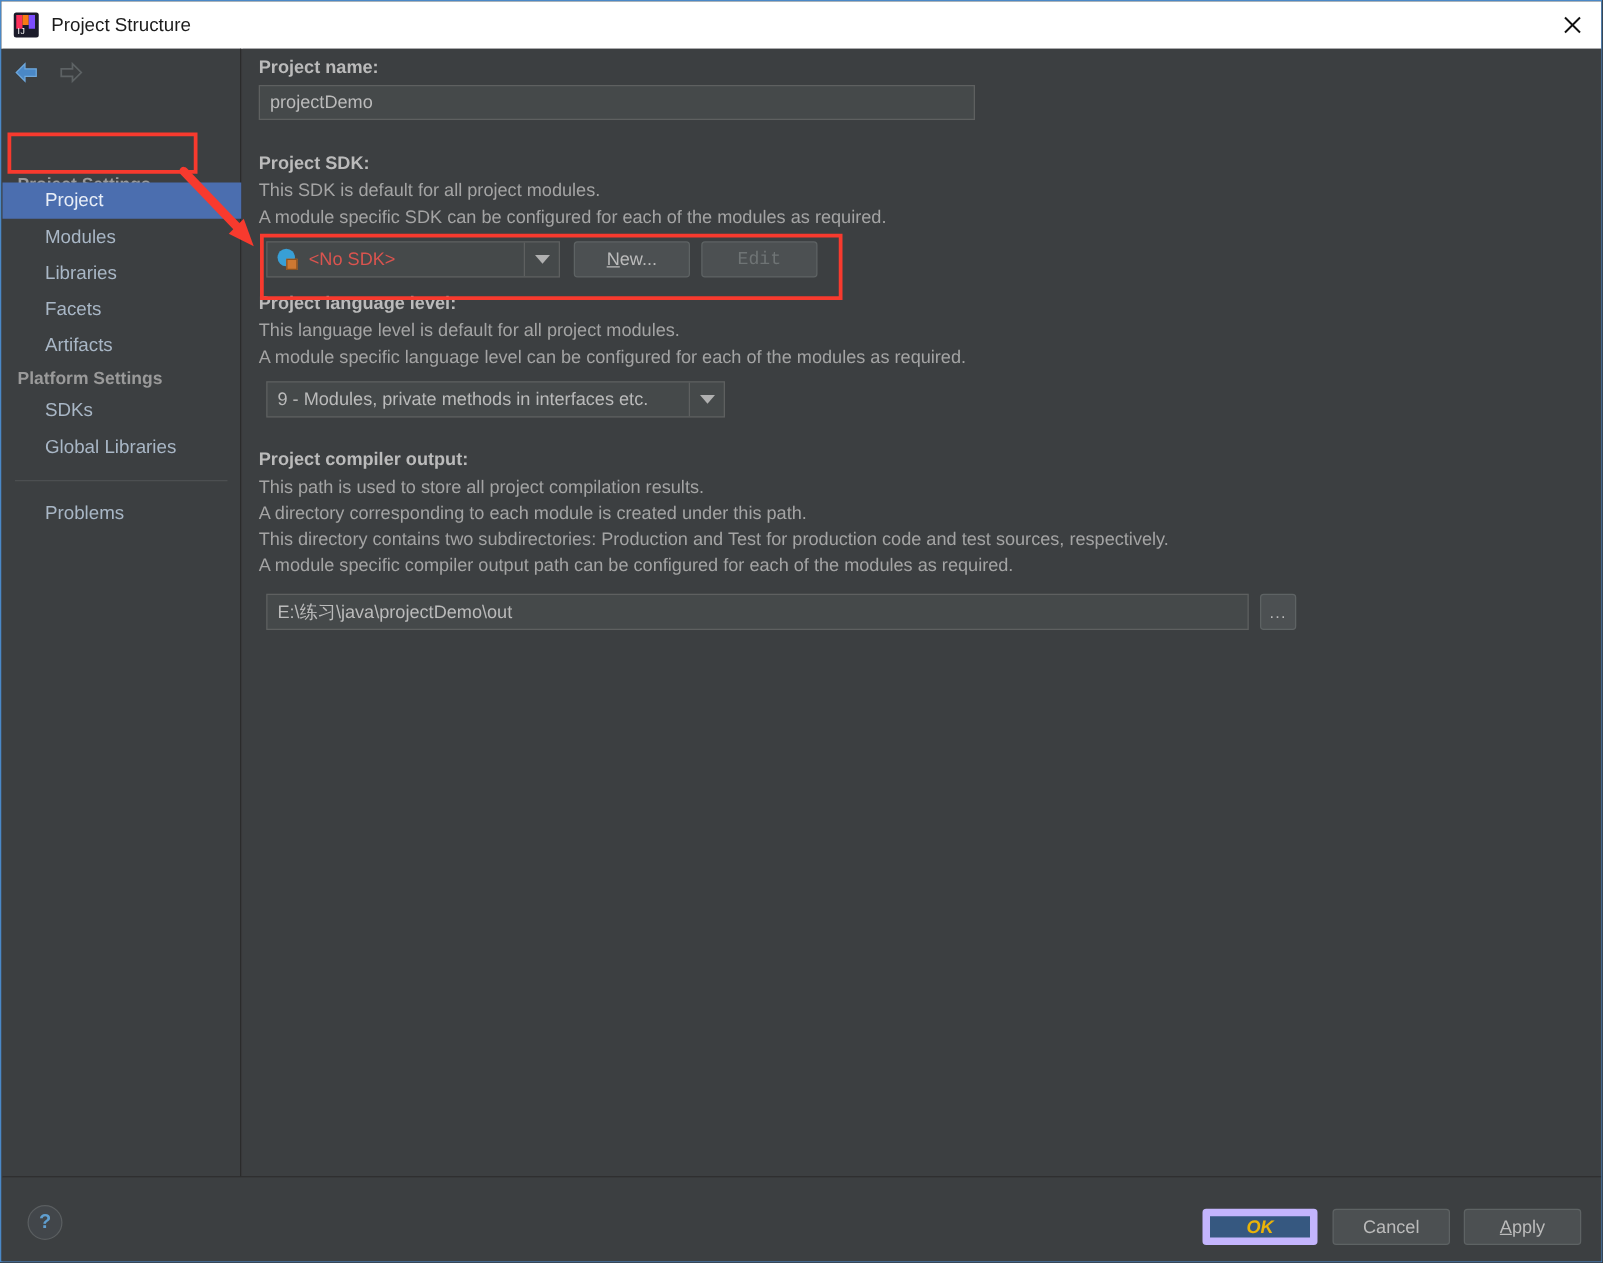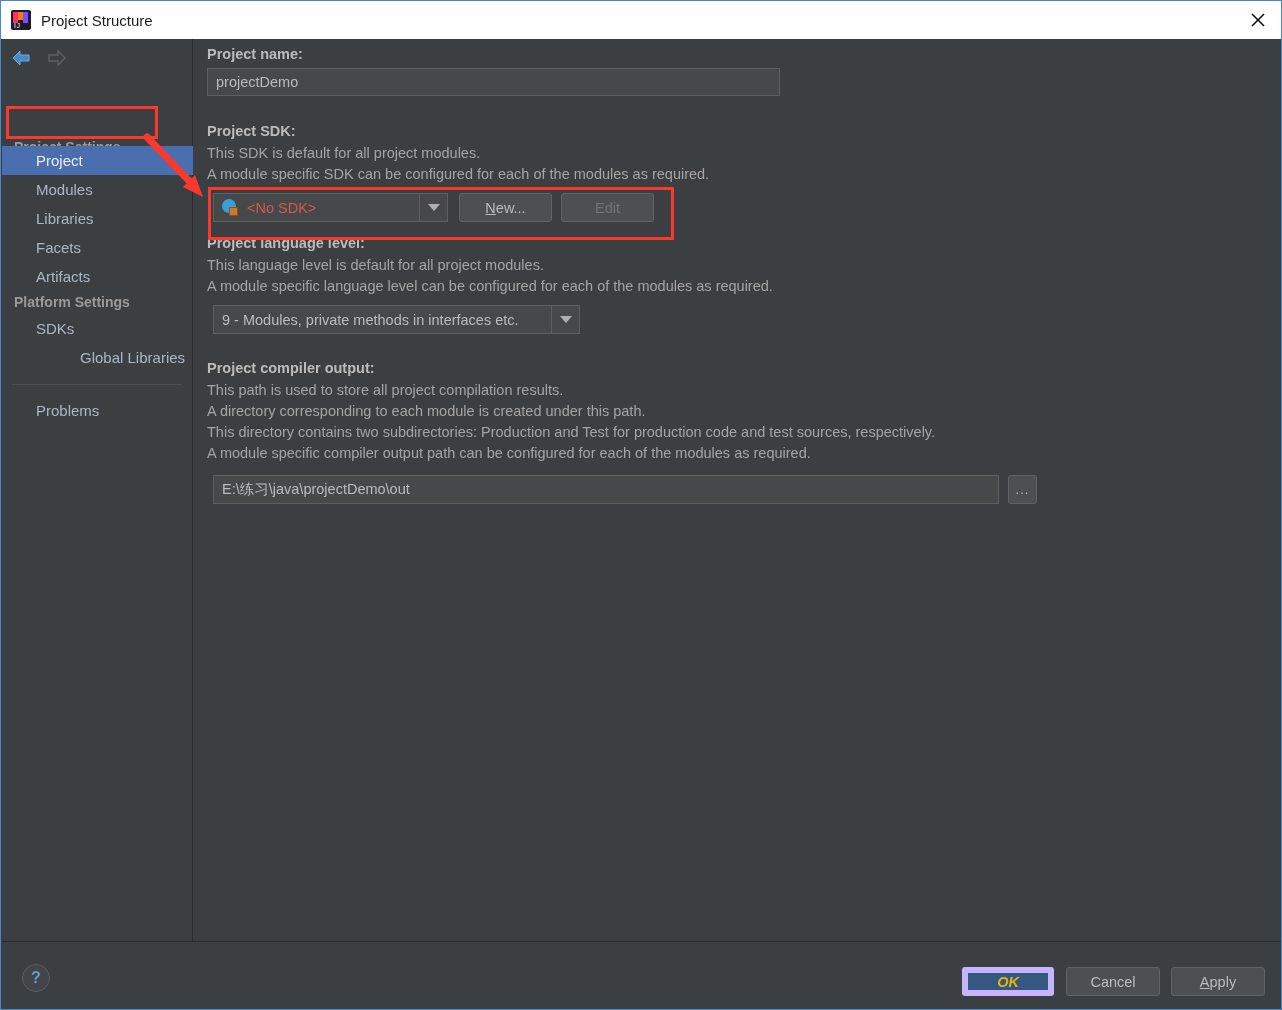--- a/index.html
+++ b/index.html
@@ -388,21 +388,21 @@
     </div>
     <div class="nav-item" style="top:223px;">
       <span>Artifacts</span>
     </div>
 
     <div class="group-header" style="top:255px;">Platform Settings</div>
 
     <div class="nav-item" style="top:275px;">
       <span>SDKs</span>
     </div>
-    <div class="nav-item" style="top:304px;padding-left:44px;">
+    <div class="nav-item" style="top:304px;">
       <span>Global Libraries</span>
     </div>
 
     <div class="sidebar-sep" style="top:345px;"></div>
 
     <div class="nav-item" style="top:357px;">
       <span>Problems</span>
     </div>
   </div>
 
@@ -420,21 +420,21 @@
         <div class="circ"></div>
           <div class="sq"></div>
       </div>
       <div class="combo-text error">&lt;No SDK&gt;</div>
       <div class="combo-arrow">
         <div class="tri-down"></div>
       </div>
     </div>
 
     <div class="btn" style="left:265px; top:154px; width:93px; height:29px;"><u>N</u>ew...</div>
-    <div class="btn disabled" style="left:367px; top:154px; width:93px; height:29px;">Edit</div>
+    <div class="btn disabled" style="left:367px; top:154px; width:93px; height:29px;font-family:Liberation Mono, monospace;">Edit</div>
 
     <div class="label-bold" style="left:13px; top:196px;">Project language level:</div>
     <div class="desc" style="left:13px; top:218px;">This language level is default for all project modules.</div>
     <div class="desc" style="left:13px; top:239px;">A module specific language level can be configured for each of the modules as required.</div>
 
     <div class="combo" style="left:19px; top:266px; width:367px; height:29px;">
       <div class="combo-text">9 - Modules, private methods in interfaces etc.</div>
       <div class="combo-arrow">
         <div class="tri-down"></div>
       </div>

